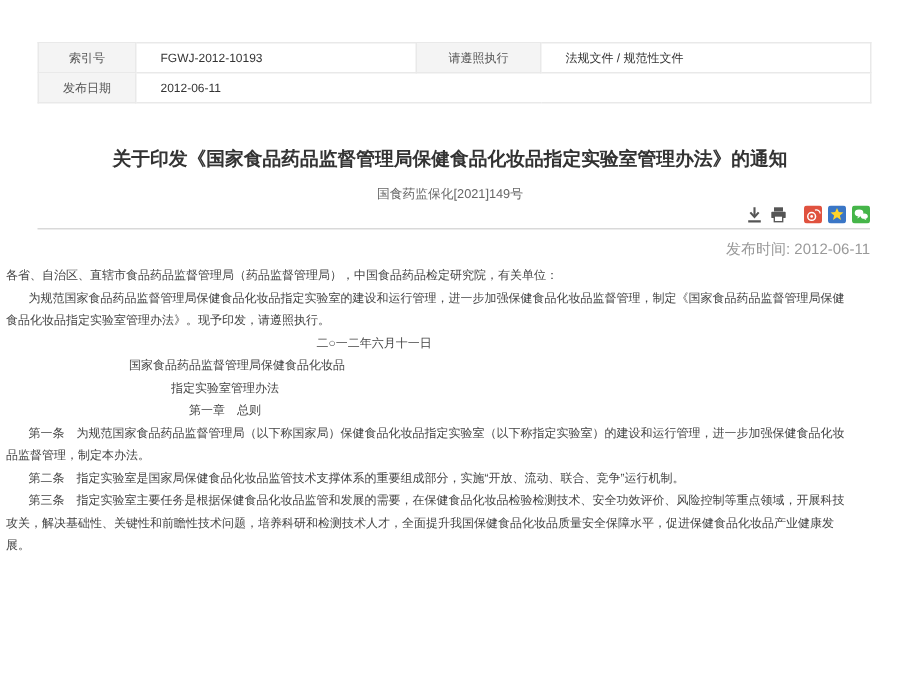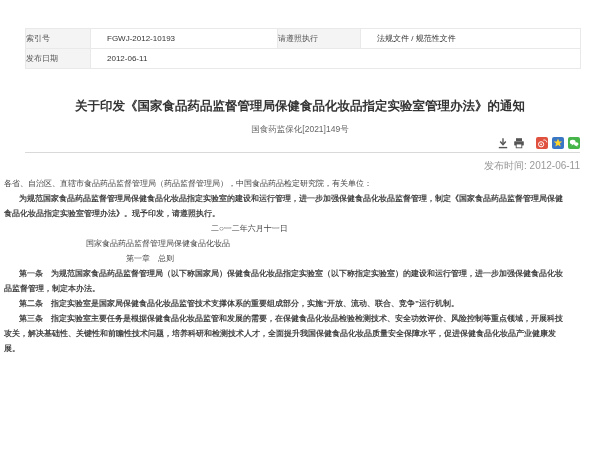--- a/index.html
+++ b/index.html
@@ -14,21 +14,21 @@
   .info-table {
     position:absolute; left:25px; top:28px; width:555px;
     border-collapse:collapse; table-layout:fixed;
     font-size:8px; color:#333;
   }
   .info-table td {
     border:1px solid #e9e9e9; height:19px; padding:0 0 0 16px;
     overflow:hidden; white-space:nowrap;
   }
   .info-table td.lbl {
-    background:#f4f4f4; color:#555; text-align:left; padding:0;
+    background:#f4f4f4; color:#555; text-align:center; padding:0;
   }
 
   
   .article-title {
     position:absolute; top:98px; left:20px; width:560px;
     text-align:center; font-size:12.5px; font-weight:bold; color:#333;
     margin:0; line-height:16px;
   }
   .doc-number {
     position:absolute; top:124px; left:20px; width:560px;
@@ -52,21 +52,21 @@
     position:absolute; top:159px; left:20px; width:560px;
     text-align:right; font-size:10px; color:#999;
   }
 
   
   .body-text {
     position:absolute; left:4px; top:176px; width:560px;
     font-size:8px; line-height:15px; color:#444;
   }
   .body-text p { margin:0; }
-  .p-indent   { text-indent:15px;font-weight:bold; }
+  .p-indent   { text-indent:15px; }
   .sig        { padding-left:207px; margin-top:18px; }
   .sig-date   { padding-left:207px; }
   .reg-title1 { padding-left:82px;  margin-top:17px; }
   .reg-title2 { padding-left:110px; }
   .chapter    { padding-left:122px; margin-top:16px; }
 </style>
 </head>
 <body>
 
 <div>
@@ -130,19 +130,20 @@
   <div class="publish-time">
     <span>发布时间:</span>
     <span>2012-06-11</span>
   </div>
 
   <div class="body-text">
     <p>各省、自治区、直辖市食品药品监督管理局（药品监督管理局），中国食品药品检定研究院，有关单位：</p>
     <p class="p-indent">为规范国家食品药品监督管理局保健食品化妆品指定实验室的建设和运行管理，进一步加强保健食品化妆品监督管理，制定《国家食品药品监督管理局保健食品化妆品指定实验室管理办法》。现予印发，请遵照执行。</p>
     <p class="sig-date">二○一二年六月十一日</p>
     <p class="reg-title1">国家食品药品监督管理局保健食品化妆品</p>
+    <p class="reg-title2">指定实验室管理办法</p>
     <p class="chapter">第一章　总则</p>
     <p class="p-indent">第一条　为规范国家食品药品监督管理局（以下称国家局）保健食品化妆品指定实验室（以下称指定实验室）的建设和运行管理，进一步加强保健食品化妆品监督管理，制定本办法。</p>
     <p class="p-indent">第二条　指定实验室是国家局保健食品化妆品监管技术支撑体系的重要组成部分，实施“开放、流动、联合、竞争”运行机制。</p>
     <p class="p-indent">第三条　指定实验室主要任务是根据保健食品化妆品监管和发展的需要，在保健食品化妆品检验检测技术、安全功效评价、风险控制等重点领域，开展科技攻关，解决基础性、关键性和前瞻性技术问题，培养科研和检测技术人才，全面提升我国保健食品化妆品质量安全保障水平，促进保健食品化妆品产业健康发展。</p>
   </div>
 
 </div>
 
 </body></html>

